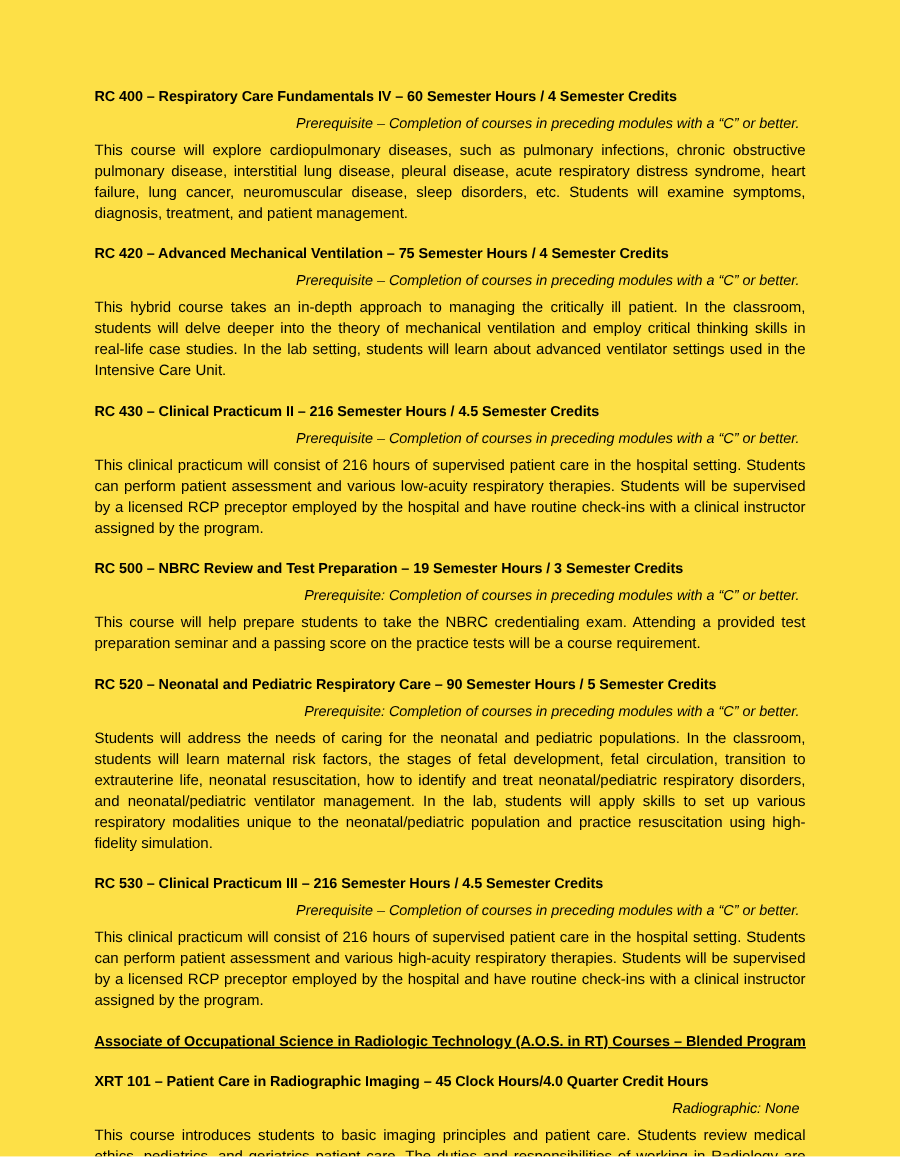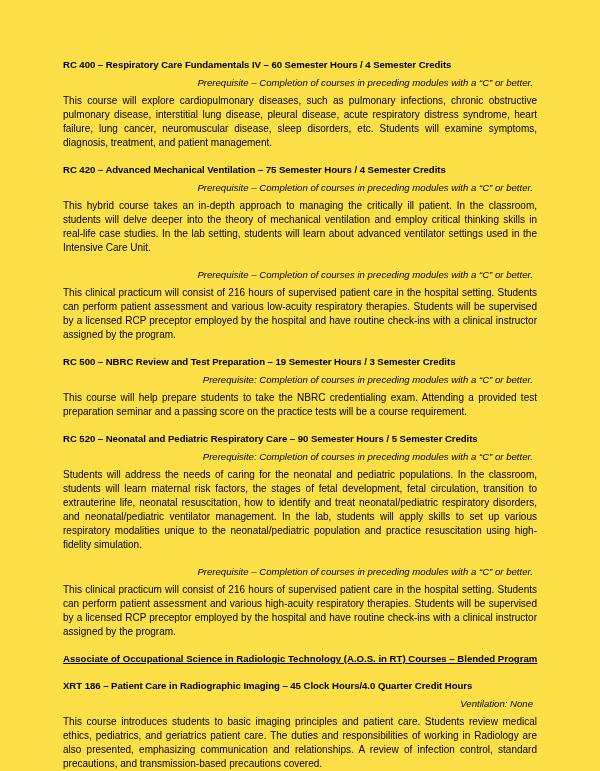--- a/index.html
+++ b/index.html
@@ -90,46 +90,48 @@
       <p class="course-desc">This course will explore cardiopulmonary diseases, such as pulmonary infections, chronic obstructive pulmonary disease, interstitial lung disease, pleural disease, acute respiratory distress syndrome, heart failure, lung cancer, neuromuscular disease, sleep disorders, etc. Students will examine symptoms, diagnosis, treatment, and patient management.</p>
     </div>
 
     <div class="course">
       <p class="course-title">RC 420 – Advanced Mechanical Ventilation – 75 Semester Hours / 4 Semester Credits</p>
       <p class="course-prereq">Prerequisite – Completion of courses in preceding modules with a “C” or better.</p>
       <p class="course-desc">This hybrid course takes an in-depth approach to managing the critically ill patient. In the classroom, students will delve deeper into the theory of mechanical ventilation and employ critical thinking skills in real-life case studies. In the lab setting, students will learn about advanced ventilator settings used in the Intensive Care Unit.</p>
     </div>
 
     <div class="course">
+      <p class="course-title">RC 430 – Clinical Practicum II – 216 Semester Hours / 4.5 Semester Credits</p>
       <p class="course-prereq">Prerequisite – Completion of courses in preceding modules with a “C” or better.</p>
       <p class="course-desc">This clinical practicum will consist of 216 hours of supervised patient care in the hospital setting. Students can perform patient assessment and various low-acuity respiratory therapies. Students will be supervised by a licensed RCP preceptor employed by the hospital and have routine check-ins with a clinical instructor assigned by the program.</p>
     </div>
 
     <div class="course">
       <p class="course-title">RC 500 – NBRC Review and Test Preparation – 19 Semester Hours / 3 Semester Credits</p>
       <p class="course-prereq">Prerequisite: Completion of courses in preceding modules with a “C” or better.</p>
       <p class="course-desc">This course will help prepare students to take the NBRC credentialing exam. Attending a provided test preparation seminar and a passing score on the practice tests will be a course requirement.</p>
     </div>
 
     <div class="course">
       <p class="course-title">RC 520 – Neonatal and Pediatric Respiratory Care – 90 Semester Hours / 5 Semester Credits</p>
       <p class="course-prereq">Prerequisite: Completion of courses in preceding modules with a “C” or better.</p>
       <p class="course-desc">Students will address the needs of caring for the neonatal and pediatric populations. In the classroom, students will learn maternal risk factors, the stages of fetal development, fetal circulation, transition to extrauterine life, neonatal resuscitation, how to identify and treat neonatal/pediatric respiratory disorders, and neonatal/pediatric ventilator management. In the lab, students will apply skills to set up various respiratory modalities unique to the neonatal/pediatric population and practice resuscitation using high-fidelity simulation.</p>
     </div>
 
     <div class="course">
+      <p class="course-title">RC 530 – Clinical Practicum III – 216 Semester Hours / 4.5 Semester Credits</p>
       <p class="course-prereq">Prerequisite – Completion of courses in preceding modules with a “C” or better.</p>
       <p class="course-desc">This clinical practicum will consist of 216 hours of supervised patient care in the hospital setting. Students can perform patient assessment and various high-acuity respiratory therapies. Students will be supervised by a licensed RCP preceptor employed by the hospital and have routine check-ins with a clinical instructor assigned by the program.</p>
     </div>
 
     <p class="section-heading">Associate of Occupational Science in Radiologic Technology (A.O.S. in RT) Courses – Blended Program</p>
 
     <div class="course">
-      <p class="course-title">XRT 186 – Patient Care in Radiographic Imaging – 45 Clock Hours/4.0 Quarter Credit Hours</p>
-      <p class="course-prereq">Ventilation: None</p>
+      <p class="course-title">XRT 101 – Patient Care in Radiographic Imaging – 45 Clock Hours/4.0 Quarter Credit Hours</p>
+      <p class="course-prereq">Radiographic: None</p>
       <p class="course-desc">This course introduces students to basic imaging principles and patient care. Students review medical ethics, pediatrics, and geriatrics patient care. The duties and responsibilities of working in Radiology are also presented, emphasizing communication and relationships. A review of infection control, standard precautions, and transmission-based precautions covered.</p>
       <div class="para-gap"></div>
       <p class="course-desc last-nojustify">The theory, basic venipuncture techniques, and the administration of diagnostic contrast agents include intravenous medications. Routine and emergency patient care procedures and the radiographer’s role in patient</p>
     </div>
 
   </div>
 
 </div>
 
 </body></html>

